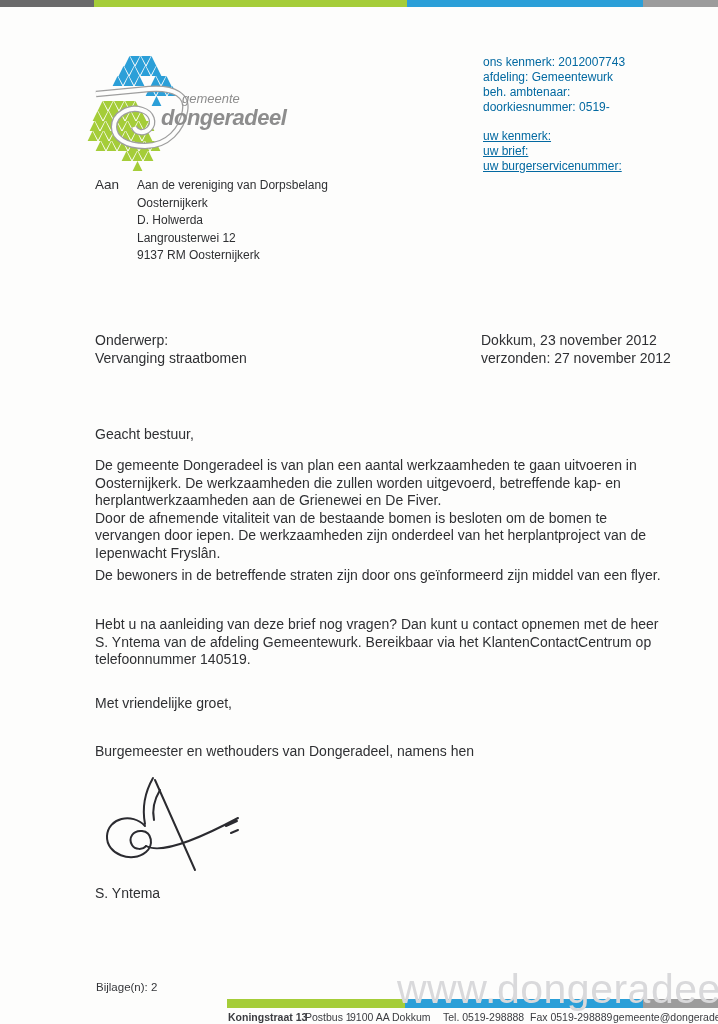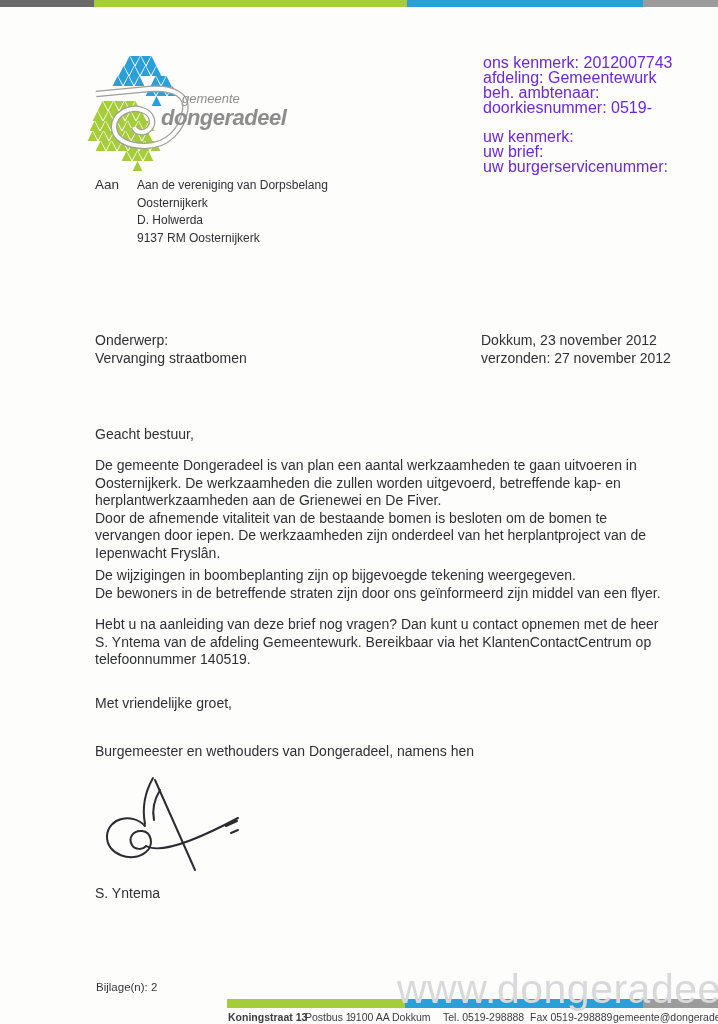--- a/index.html
+++ b/index.html
@@ -13,22 +13,22 @@
   .topbar{position:absolute;left:0;top:0;width:718px;height:7px;display:flex;}
   .topbar .seg{height:7px;}
   .footbar{position:absolute;left:227px;top:999px;height:9px;display:flex;}
   .footbar .seg{height:9px;}
   
   #logo{position:absolute;left:85px;top:50px;}
   #logo text{fill:#8d8d8d;}
   .logo-small{font-family:"Liberation Sans",sans-serif;font-style:italic;font-size:13px;}
   .logo-big{font-family:"Liberation Sans",sans-serif;font-style:italic;font-weight:bold;font-size:22px;letter-spacing:-0.5px;}
   
-  .refblock{position:absolute;left:483px;font-size:16px;line-height:15px;color:#6d28d9;white-space:nowrap;}
-  #ref1{top:55px;} #ref2{top:129px;}
+  .refblock{position:absolute;left:483px;font-size:12px;line-height:15px;color:#0369a1;white-space:nowrap;}
+  #ref1{top:55px;} #ref2{top:129px;text-decoration:underline;}
   
   .addr-label{position:absolute;left:95px;top:177px;font-size:13.5px;}
   .addrblock{position:absolute;left:137px;top:177px;font-size:12px;line-height:17.5px;white-space:nowrap;}
   
   .subject{position:absolute;left:95px;top:331px;font-size:14px;line-height:18px;white-space:nowrap;}
   .dateblock{position:absolute;left:481px;top:331px;font-size:14px;line-height:18px;white-space:nowrap;}
   
   .bodyline{font-size:14px;line-height:17.5px;white-space:nowrap;}
   .para{position:absolute;left:95px;}
   #salutation{top:426px;} #para1{top:457px;} #para2{top:567px;} #para3{top:616px;}
@@ -78,20 +78,21 @@
     <div>uw kenmerk:</div>
     <div>uw brief:</div>
     <div>uw burgerservicenummer:</div>
   </div>
 
   <div class="addr-label">Aan</div>
   <div class="addrblock">
     <div>Aan de vereniging van Dorpsbelang</div>
     <div>Oosternijkerk</div>
     <div>D. Holwerda</div>
+    <div>Langrousterwei 12</div>
     <div>9137 RM  Oosternijkerk</div>
   </div>
 
   <div class="subject">
     <div>Onderwerp:</div>
     <div>Vervanging straatbomen</div>
   </div>
   <div class="dateblock">
     <div>Dokkum, 23 november 2012</div>
     <div>verzonden: 27 november 2012</div>
@@ -102,21 +103,20 @@
   <div id="para1" class="para">
     <div class="bodyline">De gemeente Dongeradeel is van plan een aantal werkzaamheden te gaan uitvoeren in</div>
     <div class="bodyline">Oosternijkerk. De werkzaamheden die zullen worden uitgevoerd, betreffende kap- en</div>
     <div class="bodyline">herplantwerkzaamheden aan de Grienewei en De Fiver.</div>
     <div class="bodyline">Door de afnemende vitaliteit van de bestaande bomen is besloten om de bomen te</div>
     <div class="bodyline">vervangen door iepen. De werkzaamheden zijn onderdeel van het herplantproject van de</div>
     <div class="bodyline">Iepenwacht Fryslân.</div>
   </div>
 
   <div id="para2" class="para">
-    <div class="bodyline">De wijzigingen in boombeplanting zijn op bijgevoegde tekening weergegeven.</div>
     <div class="bodyline">De bewoners in de betreffende straten zijn door ons geïnformeerd zijn middel van een flyer.</div>
   </div>
 
   <div id="para3" class="para">
     <div class="bodyline">Hebt u na aanleiding van deze brief nog vragen? Dan kunt u contact opnemen met de heer</div>
     <div class="bodyline">S. Yntema van de afdeling Gemeentewurk. Bereikbaar via het KlantenContactCentrum op</div>
     <div class="bodyline">telefoonnummer 140519.</div>
   </div>
 
   <div id="closing" class="para bodyline">Met vriendelijke groet,</div>

